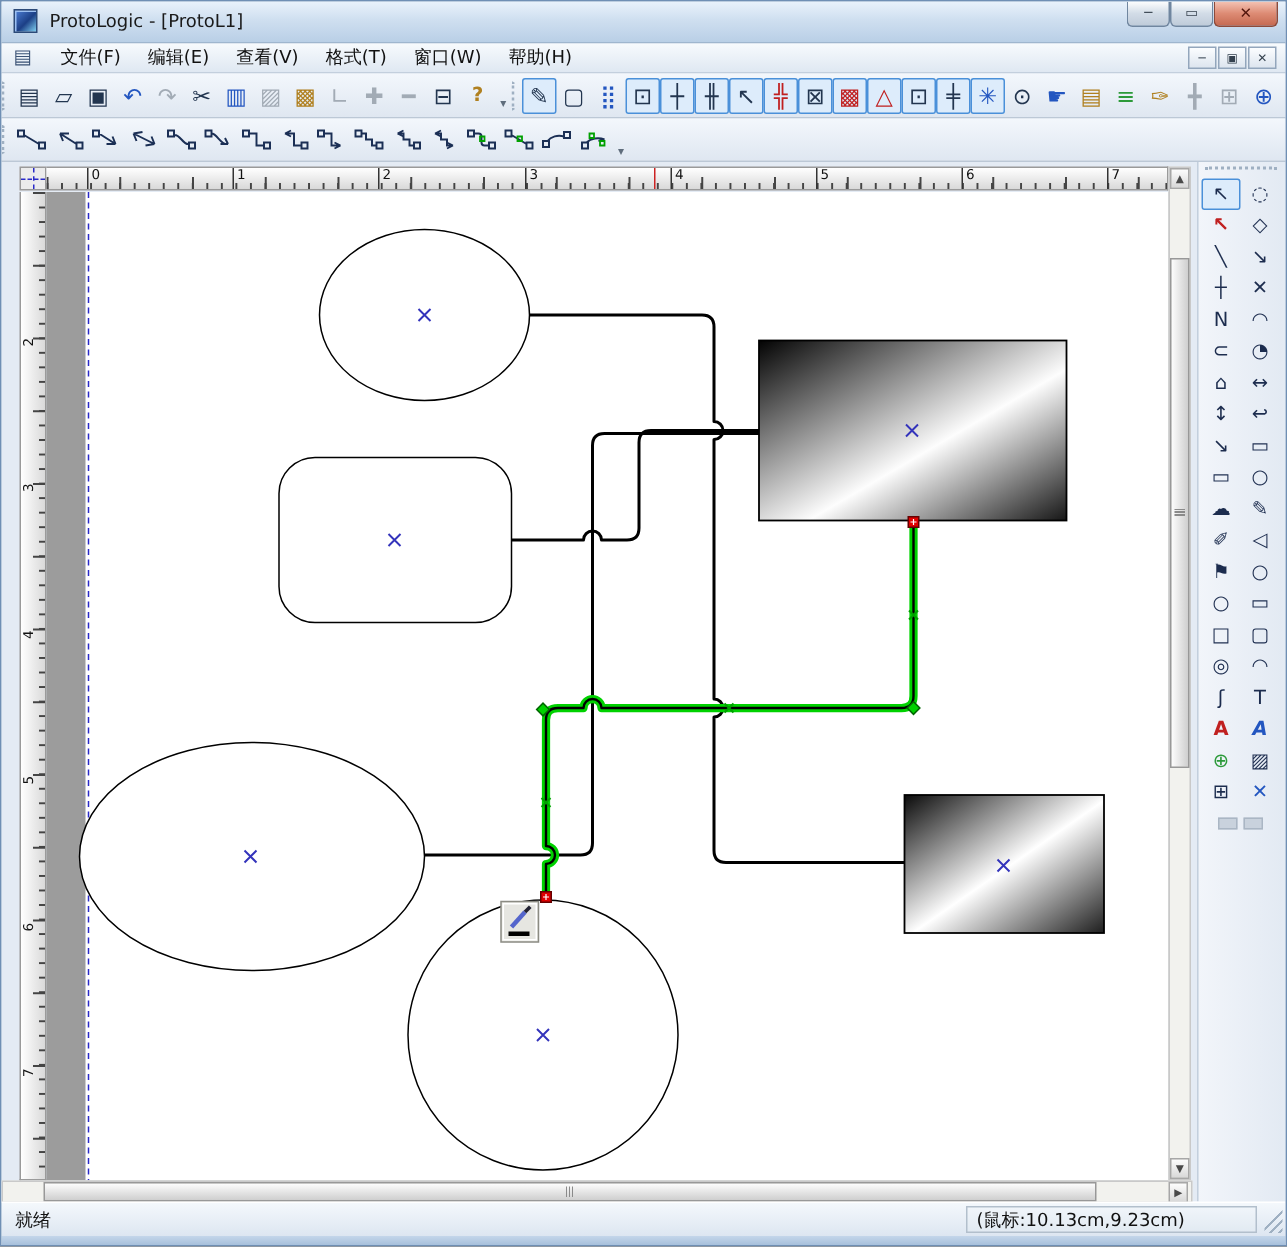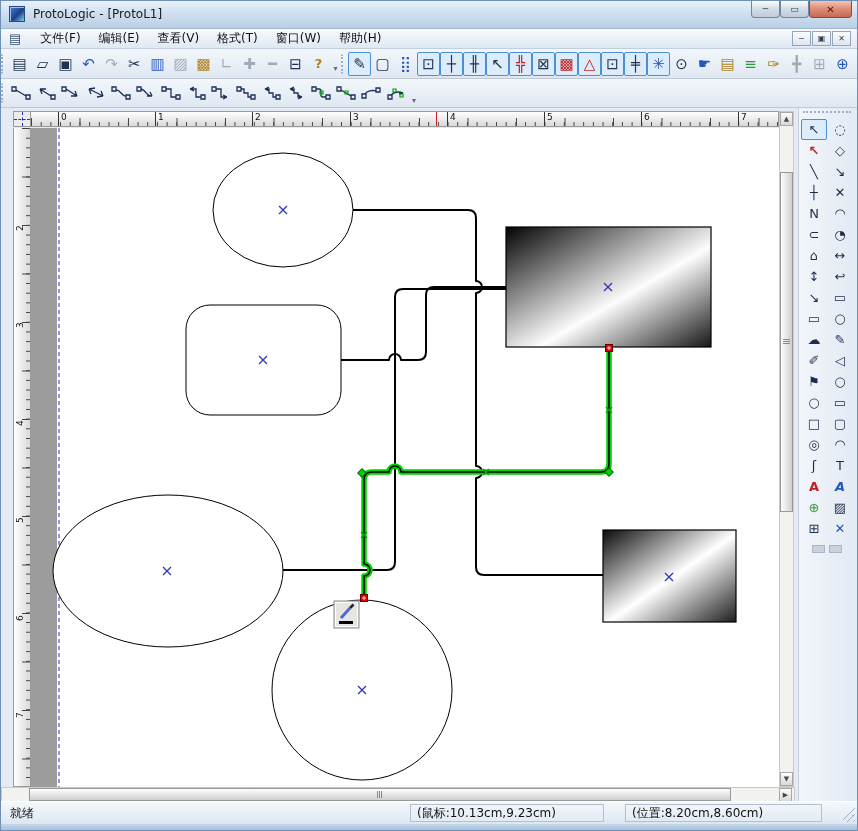--- a/index.html
+++ b/index.html
@@ -102,21 +102,21 @@
   .pal-btn.sel{background:#ddecfb;border:1px solid #4a90d9;border-radius:2px;}
   .pal-btn.c-red{color:#c02020;font-weight:bold;}
   .pal-btn.c-blue{color:#2356c0;font-weight:bold;}
   .pal-btn.c-blue.it{font-style:italic;}
   .pal-btn.c-green{color:#2c9a3a;}
   .palette-more{margin:6px auto 0 auto;width:30px;height:8px;display:flex;gap:4px;}
   .palette-more i{flex:1;background:#c9d2dd;border:1px solid #aab6c4;}
 
   
   .statusbar{position:absolute;left:0;top:800px;width:856px;height:23px;
-    background:linear-gradient(#f4f8fc,#dde6f1);border-top:1px solid #fff;display:flex;align-items:stretch;padding:2px 2px 2px 2px;gap:21px;}
+    background:linear-gradient(#f4f8fc,#dde6f1);border-top:1px solid #fff;display:flex;align-items:stretch;padding:2px 2px 2px 2px;gap:5px;}
   .status-panel{border:1px solid #b2bfcc;background:linear-gradient(#f0f5fa,#e2eaf2);font-size:12px;color:#111;
     display:flex;align-items:center;padding:0 6px;}
   .status-ready{flex:1;border-color:transparent;background:none;}
   .status-mouse{width:194px;}
   .status-pos{width:197px;}
   .status-grip{width:12px;background:linear-gradient(135deg,transparent 0 50%,#9fb0c2 50% 55%,transparent 55% 70%,#9fb0c2 70% 75%,transparent 75% 90%,#9fb0c2 90% 95%,transparent 95%);}
   .bottomstrip{position:absolute;left:0;top:823px;width:856px;height:6px;background:linear-gradient(#c4d6ea,#a7c0dc);}
 </style>
 </head>
 <body>
@@ -469,18 +469,17 @@
       <div class="palette-more">
           <i></i>
           <i></i>
         </div>
     </div>
   </div>
 
   <div class="statusbar">
     <div class="status-panel status-ready">就绪</div>
     <div class="status-panel status-mouse">(鼠标:10.13cm,9.23cm)</div>
-    <div class="status-panel status-pos">(位置:8.20cm,8.60cm)</div>
     <div class="status-grip"></div>
   </div>
   <div class="bottomstrip"></div>
 
 </div>
 
 </body></html>

